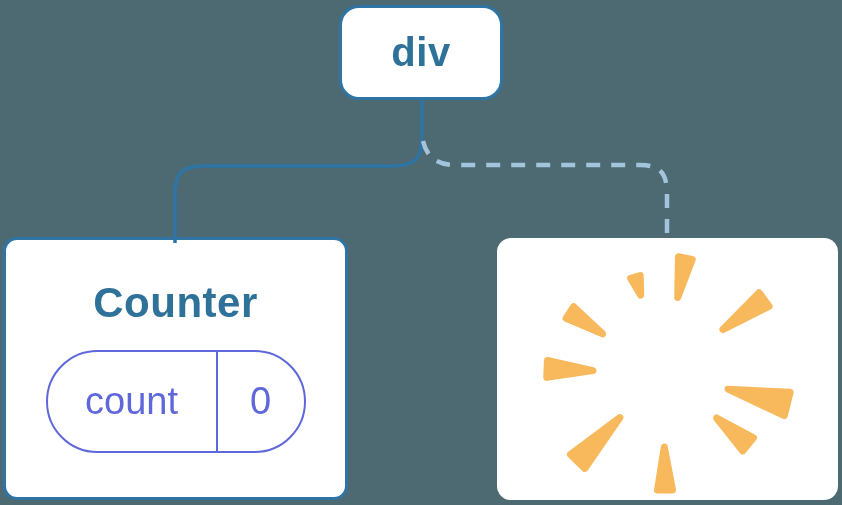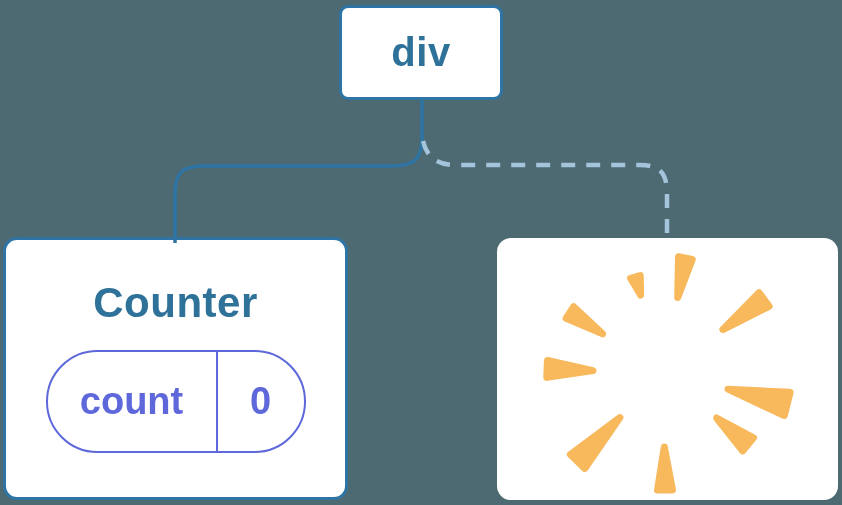--- a/index.html
+++ b/index.html
@@ -17,21 +17,21 @@
   .canvas{position:relative;width:842px;height:505px;background:var(--bg);}
 
   .node{
     position:absolute;
     background:var(--card);
     border-radius:14px;
   }
   .node-root{
     left:339px;top:5px;width:164px;height:95px;
     border:3px solid var(--line-blue);
-    border-radius:9px;
+    border-radius:20px;
     display:flex;align-items:center;justify-content:center;
   }
   .node-root .label{
     color:var(--node-text);
     font-size:40px;font-weight:600;letter-spacing:0.5px;
   }
   .node-counter{
     left:3px;top:237px;width:345px;height:263px;
     border:3px solid var(--line-blue);
     display:flex;flex-direction:column;align-items:center;
@@ -47,21 +47,21 @@
     width:260px;height:103px;
     border:2.5px solid var(--indigo);
     border-radius:52px;
     display:flex;align-items:stretch;
     overflow:hidden;
     background:var(--card);
   }
   .pill-cell{
     display:flex;align-items:center;justify-content:center;
     color:var(--indigo);
-    font-size:38px;font-weight:700;
+    font-size:38px;font-weight:400;
   }
   .pill-key{width:168px;}
   .pill-value{flex:1;border-left:2px solid var(--indigo);}
 
   .node-removed{
     left:497px;top:238px;width:341px;height:262px;
     border:none;
   }
   .node-removed svg{position:absolute;left:0;top:0;}
 

